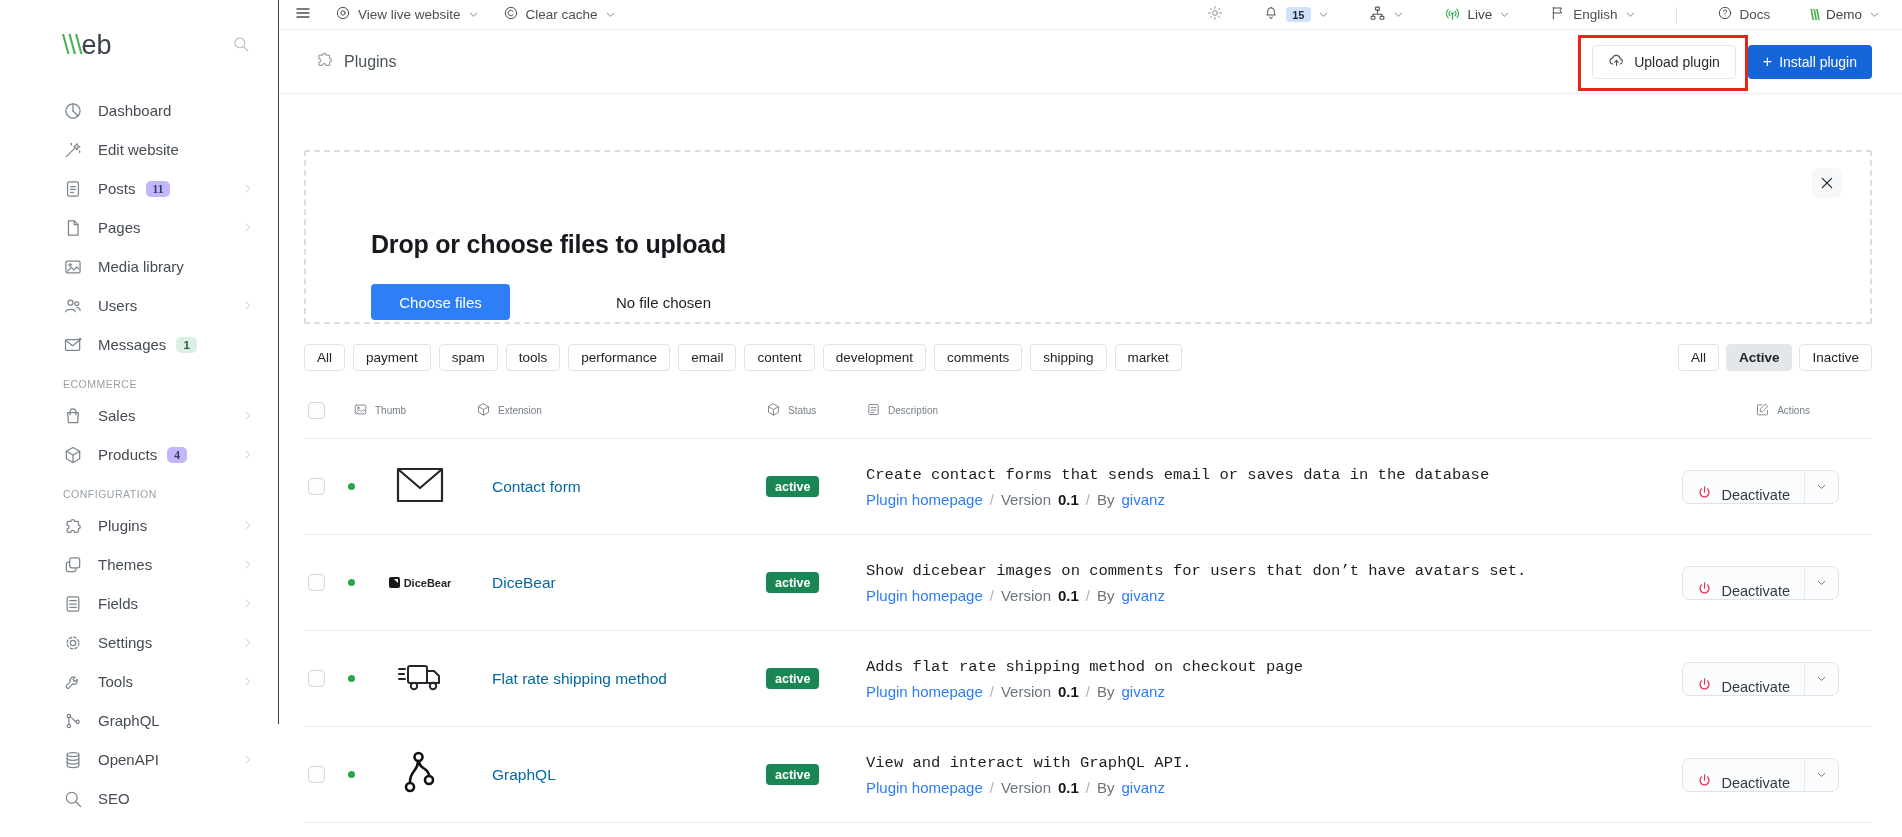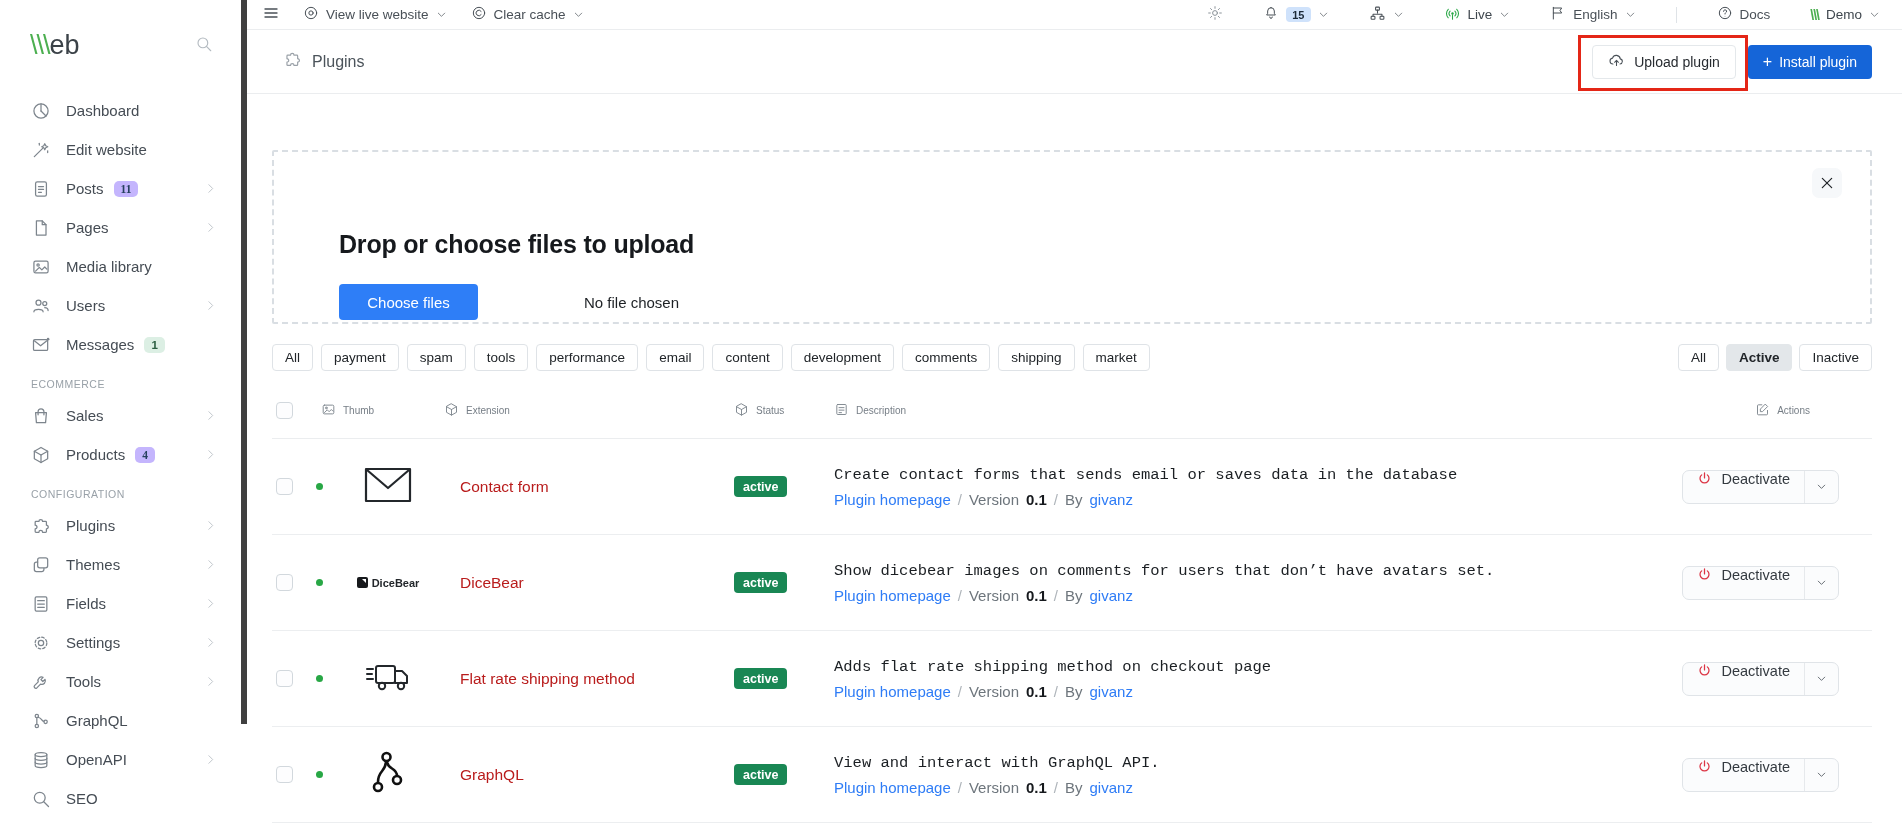--- a/index.html
+++ b/index.html
@@ -1,21 +1,21 @@
 <!DOCTYPE html>
 <html><head>
 <meta charset="utf-8">
 <style>
   * { margin:0; padding:0; box-sizing:border-box; }
   html,body { width:1902px; height:837px; overflow:hidden; background:#fff;
               font-family:"Liberation Sans", sans-serif; color:#212529; }
 
   
   .app { display:flex; width:1902px; height:837px; }
-  .sidebar { width:247px; min-width:247px; height:724px; border-right:6px solid #404040; background:#fff; }
+  .sidebar { width:247px; min-width:247px; height:724px; border-right:1px solid #404040; background:#fff;margin-left:32px; }
   .main { flex:1; display:flex; flex-direction:column; }
 
   
   .logo-row { display:flex; align-items:center; justify-content:space-between; padding:30px 28px 0 30px; }
   .logo { font-size:27px; font-weight:700; letter-spacing:-1px; cursor:pointer; }
   .logo .slashes { color:#4caf50; font-weight:400; }
   .logo .rest { color:#3b4248; font-weight:400; letter-spacing:0; }
   .nav { margin-top:30px; }
   .nav-item { display:flex; align-items:center; height:39px; padding:0 24px 0 31px; font-size:15px; color:#454c54; cursor:pointer; }
   .nav-item .ico { width:20px; height:20px; margin-right:15px; flex:none; display:flex; align-items:center; justify-content:center; }
@@ -73,31 +73,31 @@
   .tgrid { display:grid; grid-template-columns:34px 26px 112px 290px 100px 1fr 210px; align-items:center; }
   .thead { height:46px; border-bottom:1px solid #ebedef; color:#767e86; font-size:10px; align-items:start; padding-top:9px; }
   .th { display:flex; align-items:center; gap:7px; }
   .th-thumb { grid-column:2 / 4; padding-left:15px; }
   .th-actions { justify-content:flex-end; padding-right:62px; }
   .trow { height:96px; border-bottom:1px solid #eceef0; }
   .cb { width:17px; height:17px; border:1.5px solid #d2d8dd; border-radius:4px; background:#fdfdfe; margin-left:4px; cursor:pointer; }
   .dot { width:7px; height:7px; border-radius:50%; background:#28a745; margin:0 auto; }
   .thumb-cell { display:flex; align-items:center; justify-content:center; }
   .name-cell { padding-left:16px; }
-  .plugin-link { color:#b91c1c; font-size:15.5px; text-decoration:none; cursor:pointer; }
+  .plugin-link { color:#0369a1; font-size:15.5px; text-decoration:none; cursor:pointer; }
   .badge-active { display:inline-block; background:#198754; color:#fff; font-size:12.5px; font-weight:700; padding:3.5px 9px; border-radius:4px; }
   .desc-line1 { font-size:15.5px; color:#1b1f23; margin-bottom:7px;font-family:Liberation Mono, monospace; }
   .desc-line2 { display:flex; align-items:center; gap:7px; font-size:15px; }
   .desc-line2 .lnk { color:#2e7cf6; cursor:pointer; }
   .desc-line2 .sep { color:#aeb4ba; }
   .desc-line2 .muted { color:#6d757c; }
   .desc-line2 .ver { color:#16191d; font-weight:700; }
   .action-cell { display:flex; justify-content:flex-end; padding-right:33px; }
   .split-btn { display:flex; height:34px; border:1px solid #e0e4e8; border-radius:7px; background:#fbfcfd; overflow:hidden; }
-  .split-main { display:flex; align-items:flex-start; gap:9px; padding:0 14px; font-size:14.5px; color:#343a40; border-right:1px solid #e6e9ec; cursor:pointer; }
+  .split-main { display:flex; align-items:flex-end; gap:9px; padding:0 14px; font-size:14.5px; color:#343a40; border-right:1px solid #e6e9ec; cursor:pointer; }
   .split-caret { width:33px; display:flex; align-items:center; justify-content:center; cursor:pointer; }
 
   .dicebear-logo { display:flex; align-items:center; gap:4px; font-size:11px; font-weight:700; color:#23272b; }
   .dicebear-mark { width:11px; height:11px; background:#17191c; border-radius:2px; position:relative; }
   .dicebear-mark::after { content:""; position:absolute; right:1.5px; top:1.5px; width:0; height:0;
                           border-left:4px solid transparent; border-top:4px solid #fff; }
 </style>
 </head>
 <body>
 

